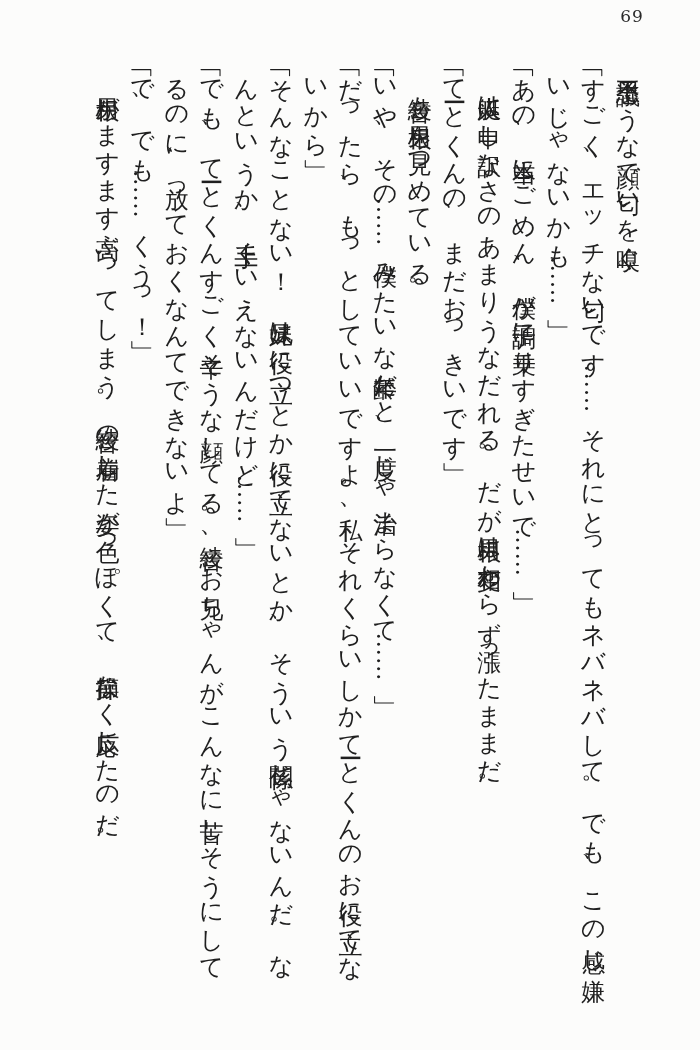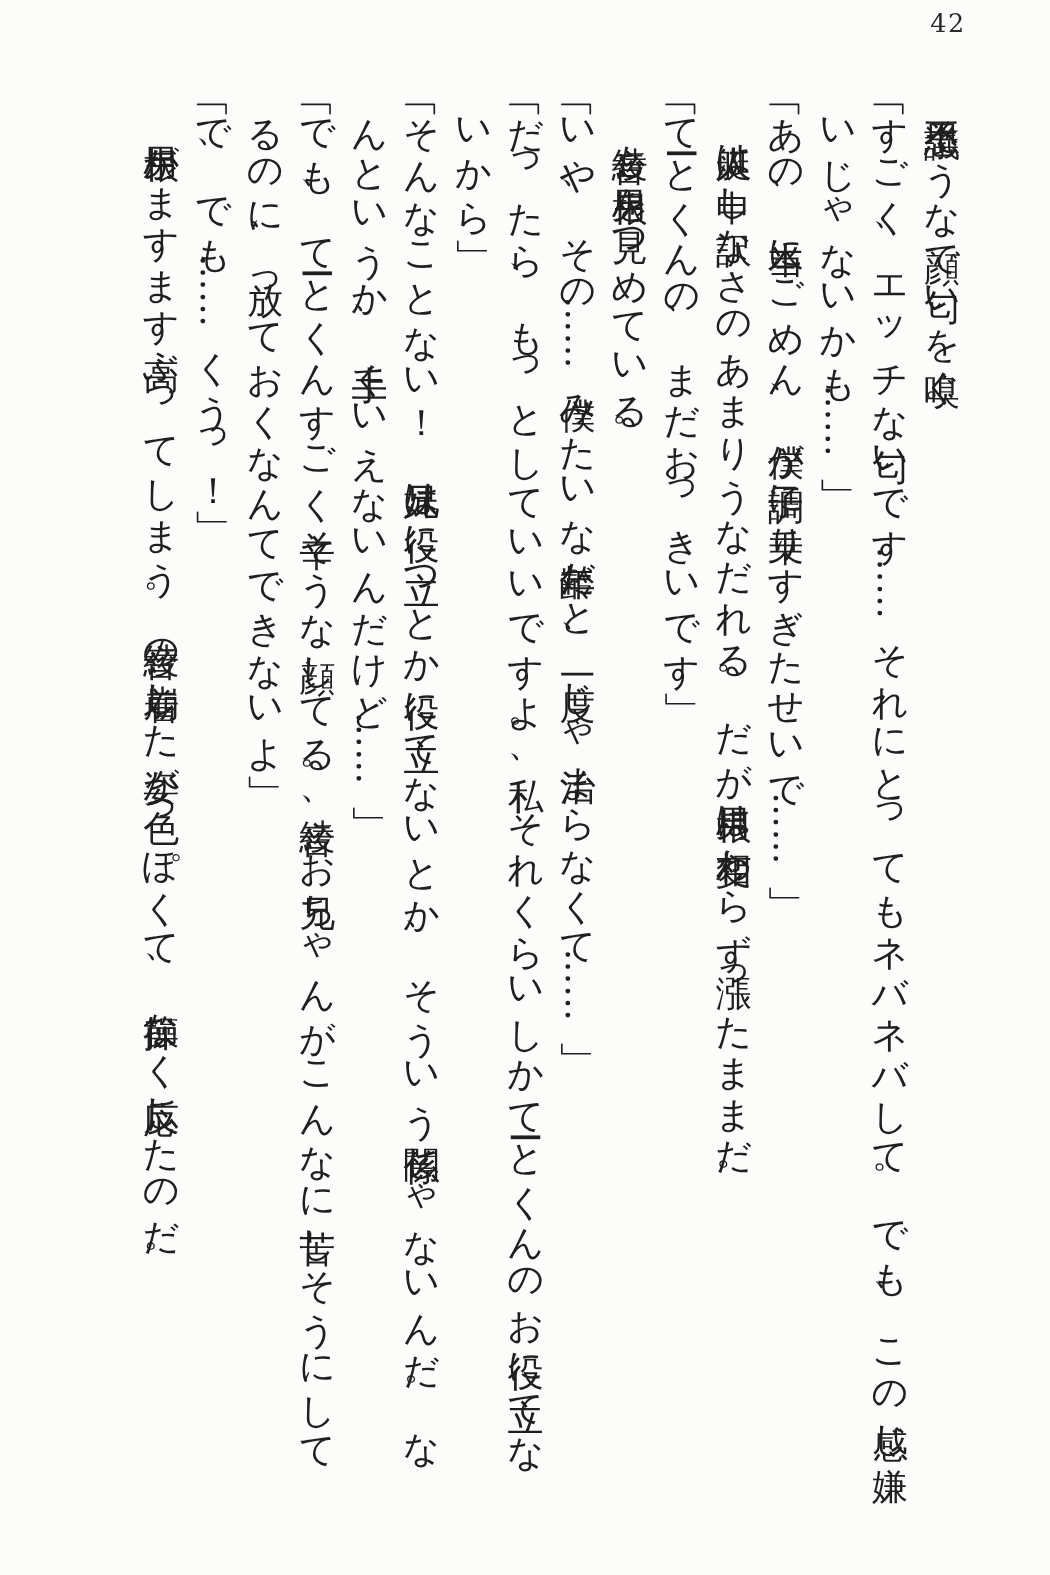--- a/index.html
+++ b/index.html
@@ -45,21 +45,21 @@
   }
   .para.indent {
     text-indent: 0.7em;
   }
 </style>
 </head>
 <body>
 
 <div class="page">
 
-  <div class="folio">42</div>
+  <div class="folio">69</div>
 
   <div class="text-block">
     <p class="para">不思議そうな顔で匂いを嗅ぐ。</p>
     <p class="para">「すごく、エッチな匂いです……それにとってもネバネバして。でも、この感じ嫌いじゃないかも……」</p>
     <p class="para">「あの、本当にごめん、僕が調子に乗りすぎたせいで……」</p>
     <p class="para indent">艇人は申し訳なさのあまりうなだれる。だが男根は相変わらず漲ったままだ。</p>
     <p class="para">「てーとくんの、まだおっきいです」</p>
     <p class="para indent">綾音も男根を見つめている。</p>
     <p class="para">「いや、その……僕みたいな年齢だと、一度じゃ治まらなくて……」</p>
     <p class="para">「だったら、もっとしていいですよ。私、それくらいしかてーとくんのお役に立てないから」</p>

